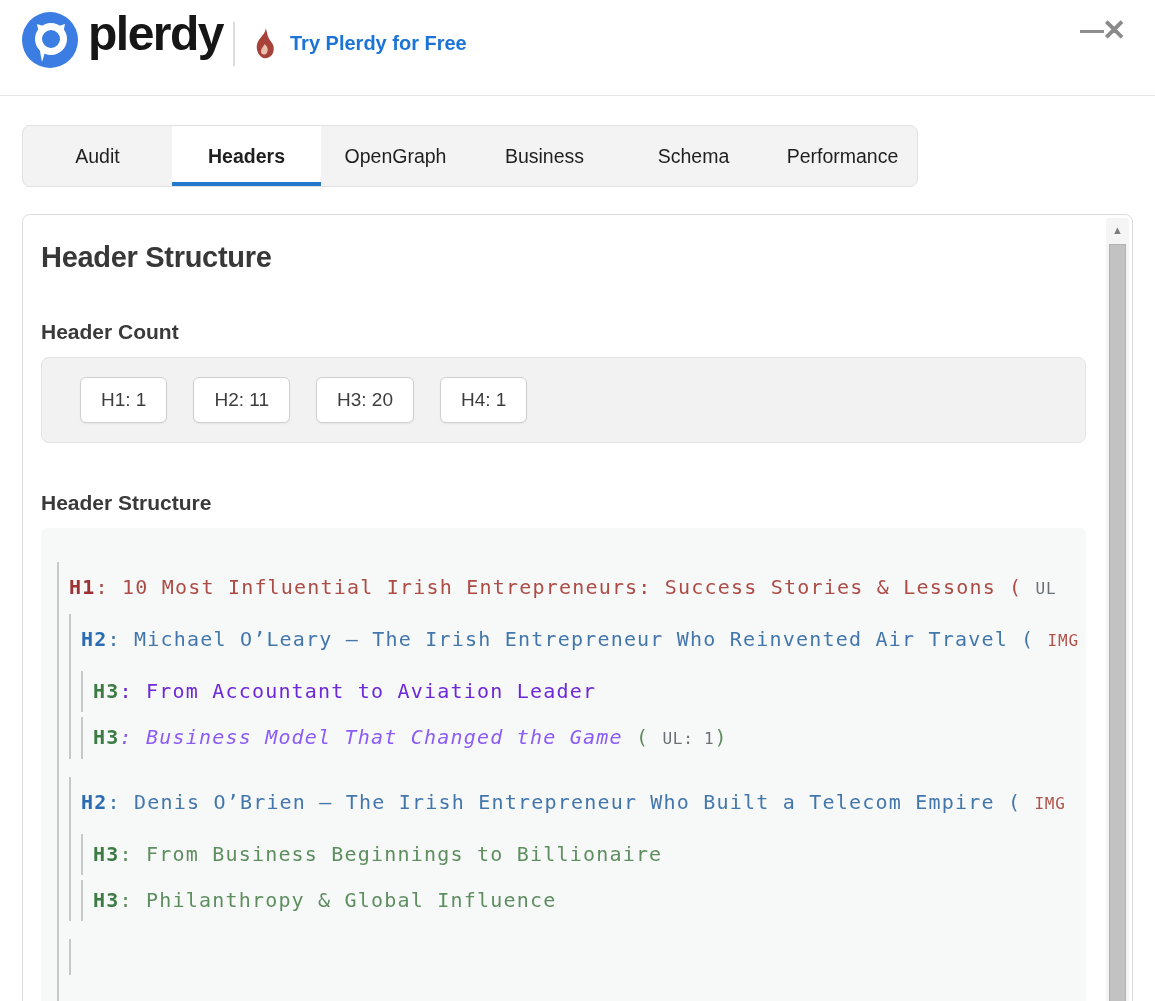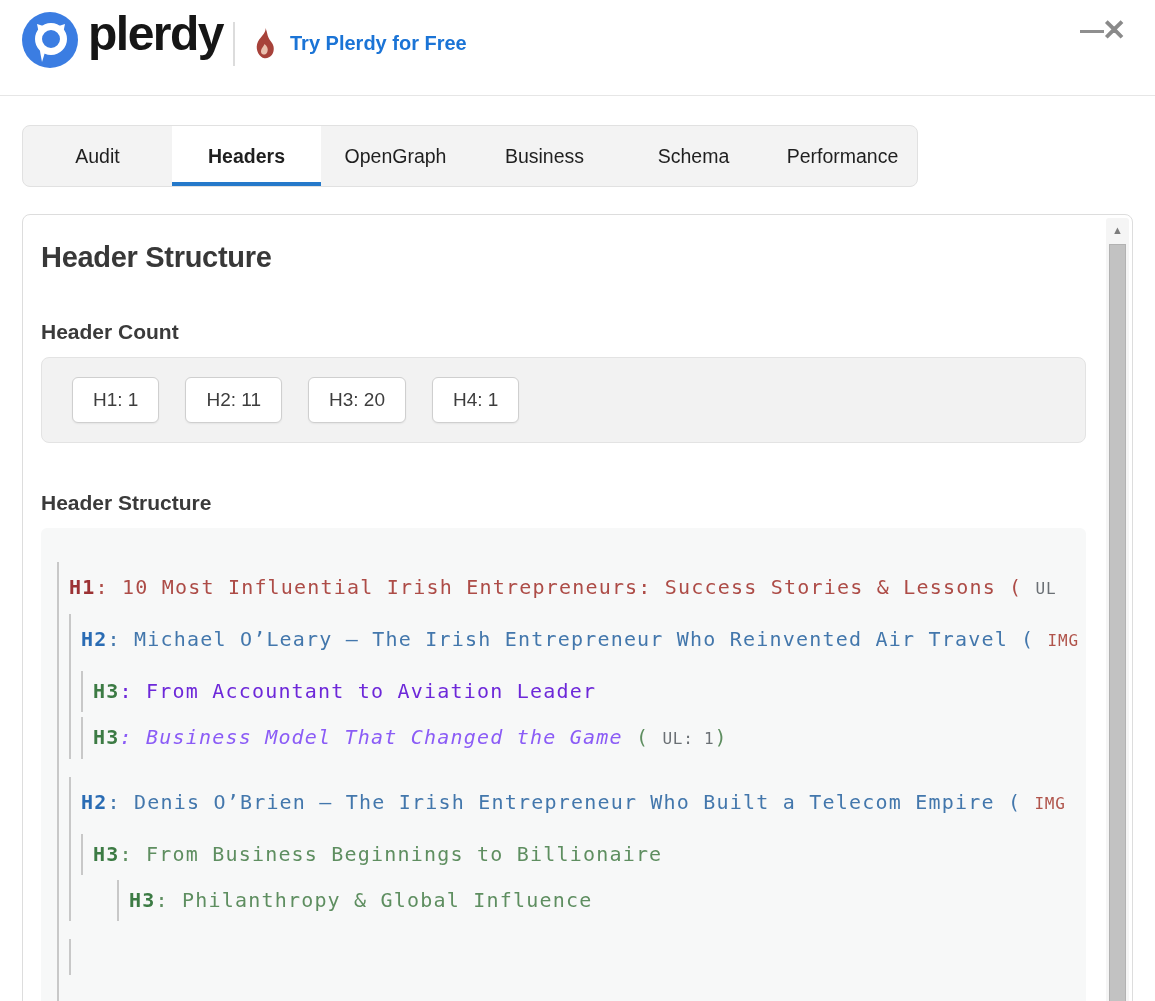--- a/index.html
+++ b/index.html
@@ -32,21 +32,21 @@
   .tab-underline { position:absolute; left:0; right:0; bottom:0; height:4px; background:#2579ca; }
 
   
   .card { position:absolute; left:22px; top:214px; width:1111px; height:860px;
           background:#fff; border:1px solid #ddd; border-radius:8px;
           padding:26px 46px 0 18px; }
   .page-title { font-size:29px; font-weight:700; color:#383838; letter-spacing:-0.3px; }
   .section-label { font-size:21px; font-weight:700; color:#3a3a3a; }
   .lbl-count { margin-top:46px; }
   .count-panel { margin-top:13px; height:86px; background:#f2f2f2; border:1px solid #e3e3e3;
-                 border-radius:8px; display:flex; align-items:center; padding-left:30px; }
+                 border-radius:8px; display:flex; align-items:center; padding-left:38px; }
   .chip { background:#fff; border:1px solid #cfcfcf; border-radius:6px; padding:11px 20px;
           font-size:19px; color:#3d3d3d; margin-right:26px;
           box-shadow:0 1px 2px rgba(0,0,0,0.06); }
   .lbl-structure { margin-top:48px; }
 
   
   .code-block { margin-top:13px; background:#f7f8f8; border-radius:6px;
                 padding:34px 0 90px 16px; overflow:hidden; min-height:460px; }
   .tree { border-left:2px solid #c8c8c8; padding-left:10px; padding-bottom:40px; }
   .grp2 { border-left:2px solid #c8c8c8; padding-left:10px; }
@@ -141,21 +141,21 @@
             </div>
             <div class="wrap3" style="border-left-color: rgb(200, 200, 200);">
               <div class="line"><span class="lbl" style="color: rgb(60, 123, 68);">H3</span><span style="color: #8b5cf6; font-style: italic;">: Business Model That Changed the Game</span><span style="color: rgb(94, 142, 96);"> ( </span><span class="small" style="color: rgb(107, 112, 117);">UL: 1</span><span style="color: rgb(94, 142, 96);">)</span></div>
             </div>
           </div>
           <div class="grp2" style="border-left-color: rgb(200, 200, 200);">
             <div class="line"><span class="lbl" style="color: rgb(42, 108, 180);">H2</span><span style="color: rgb(67, 119, 172);">: Denis O’Brien – The Irish Entrepreneur Who Built a Telecom Empire</span><span style="color: rgb(67, 119, 172);"> ( </span><span class="small" style="color: rgb(176, 84, 75);">IMG</span></div>
             <div class="wrap3" style="border-left-color: rgb(200, 200, 200);">
               <div class="line"><span class="lbl" style="color: rgb(60, 123, 68);">H3</span><span style="color: rgb(94, 142, 96);">: From Business Beginnings to Billionaire</span></div>
             </div>
-            <div class="wrap3" style="border-left-color: rgb(200, 200, 200); margin-left: 36px;">
+            <div class="wrap3" style="border-left-color: rgb(200, 200, 200);">
               <div class="line"><span class="lbl" style="color: rgb(60, 123, 68);">H3</span><span style="color: rgb(94, 142, 96);">: Philanthropy &amp; Global Influence</span></div>
             </div>
           </div>
           <div class="grp2 stub" style="border-left-color: rgb(200, 200, 200);"></div>
         </div>
     </div>
 
     <div class="scrollbar">
       <div class="scroll-up">▲</div>
       <div class="scroll-thumb"></div>

